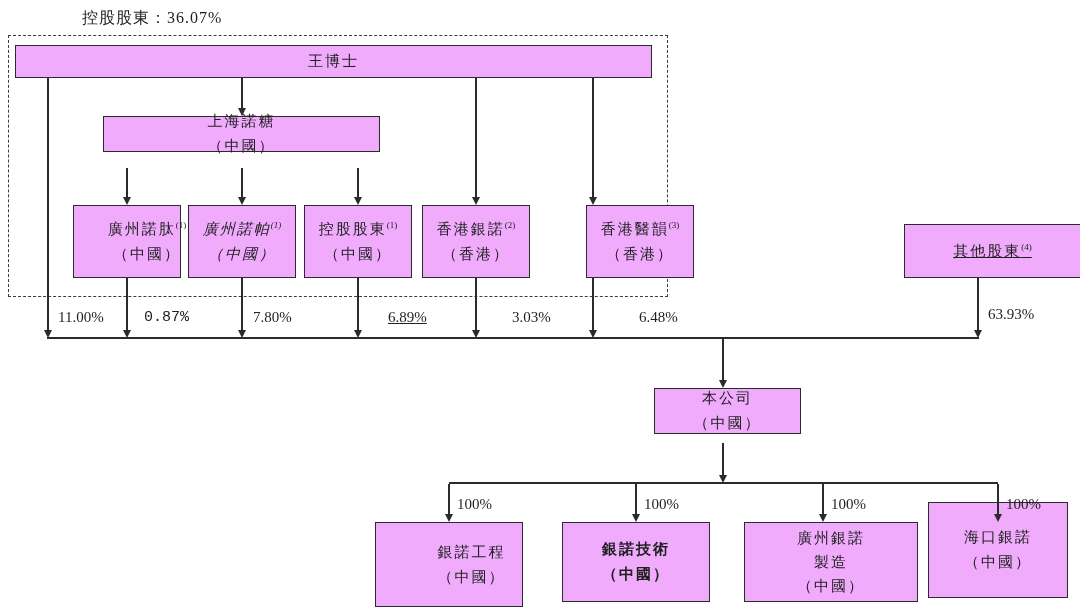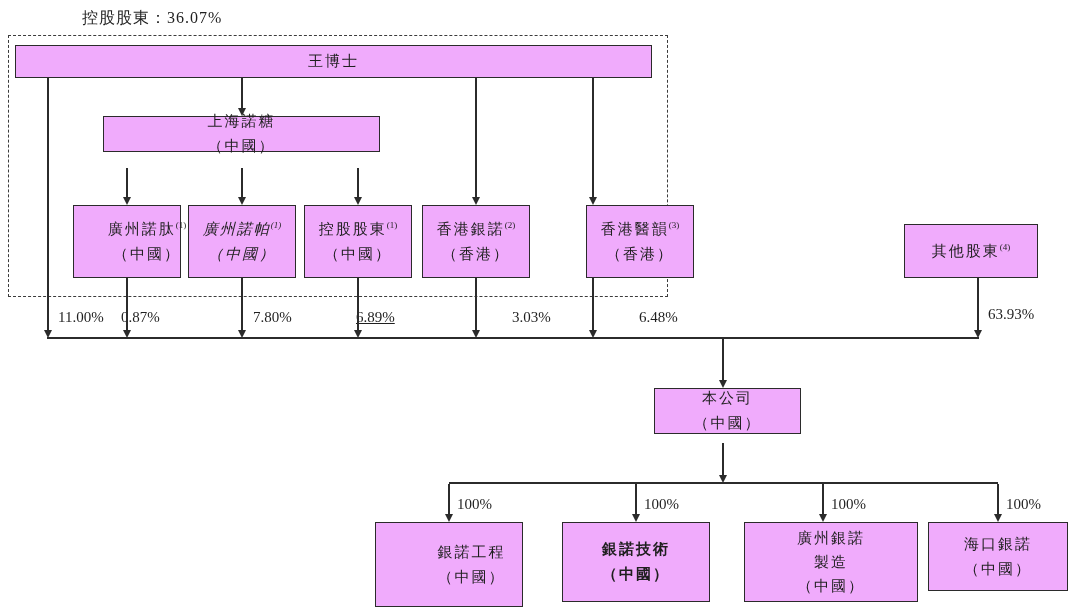--- a/index.html
+++ b/index.html
@@ -58,21 +58,21 @@
   </div>
   <div class="node" style="left:422px; top:205px; width:108px; height:73px;">
     <div class="nline"><span>香港銀諾</span><sup>(2)</sup></div>
     <div class="nline">（香港）</div>
   </div>
   <div class="node" style="left:539px; top:205px; width:108px; height:73px;margin-left:47px;">
     <div class="nline"><span>香港醫韻</span><sup>(3)</sup></div>
     <div class="nline">（香港）</div>
   </div>
 
-  <div class="node" style="left:904px; top:224px; width:134px; height:54px;">
+  <div class="node" style="left:904px; top:224px; width:177px; height:54px;text-decoration:underline;">
     <div class="nline"><span>其他股東</span><sup>(4)</sup></div>
   </div>
 
   <div class="node" style="left:654px; top:388px; width:147px; height:46px;align-items:center;">
     <div class="nline">本公司</div>
     <div class="nline">（中國）</div>
   </div>
 
   <div class="node" style="left:375px; top:522px; width:148px; height:85px;padding-left:45px;">
     <div class="nline">銀諾工程</div>
@@ -80,29 +80,29 @@
   </div>
   <div class="node" style="left:562px; top:522px; width:148px; height:80px;font-weight:bold;">
     <div class="nline">銀諾技術</div>
     <div class="nline">（中國）</div>
   </div>
   <div class="node" style="left:744px; top:522px; width:174px; height:80px; line-height:24px;">
     <div class="nline">廣州銀諾</div>
     <div class="nline">製造</div>
     <div class="nline">（中國）</div>
   </div>
-  <div class="node" style="left:928px; top:522px; width:140px; height:69px;text-align:right;">
+  <div class="node" style="left:928px; top:502px; width:140px; height:96px;text-align:right;">
     <div class="nline">海口銀諾</div>
     <div class="nline">（中國）</div>
   </div>
 
   <div class="pct" style="left:58px;  top:309px;">11.00%</div>
-  <div class="pct" style="left:121px; top:309px;">0.87%</div>
+  <div class="pct" style="left:144px; top:309px;font-family:Liberation Mono, monospace;">0.87%</div>
   <div class="pct" style="left:253px; top:309px;">7.80%</div>
-  <div class="pct" style="left:356px; top:309px;text-decoration:underline;">6.89%</div>
+  <div class="pct" style="left:388px; top:309px;text-decoration:underline;">6.89%</div>
   <div class="pct" style="left:512px; top:309px;">3.03%</div>
   <div class="pct" style="left:603px; top:309px;margin-left:36px;">6.48%</div>
   <div class="pct" style="left:988px; top:306px;text-align:center;">63.93%</div>
   <div class="pct" style="left:457px;  top:496px;">100%</div>
   <div class="pct" style="left:644px;  top:496px;">100%</div>
   <div class="pct" style="left:831px;  top:496px;">100%</div>
   <div class="pct" style="left:1006px; top:496px;">100%</div>
 
 <div class="vline" style="left: 47.25px; top: 78px; height: 253px;"></div>
     <div class="arrow-down" style="left: 43.5px; top: 330px;"></div>

